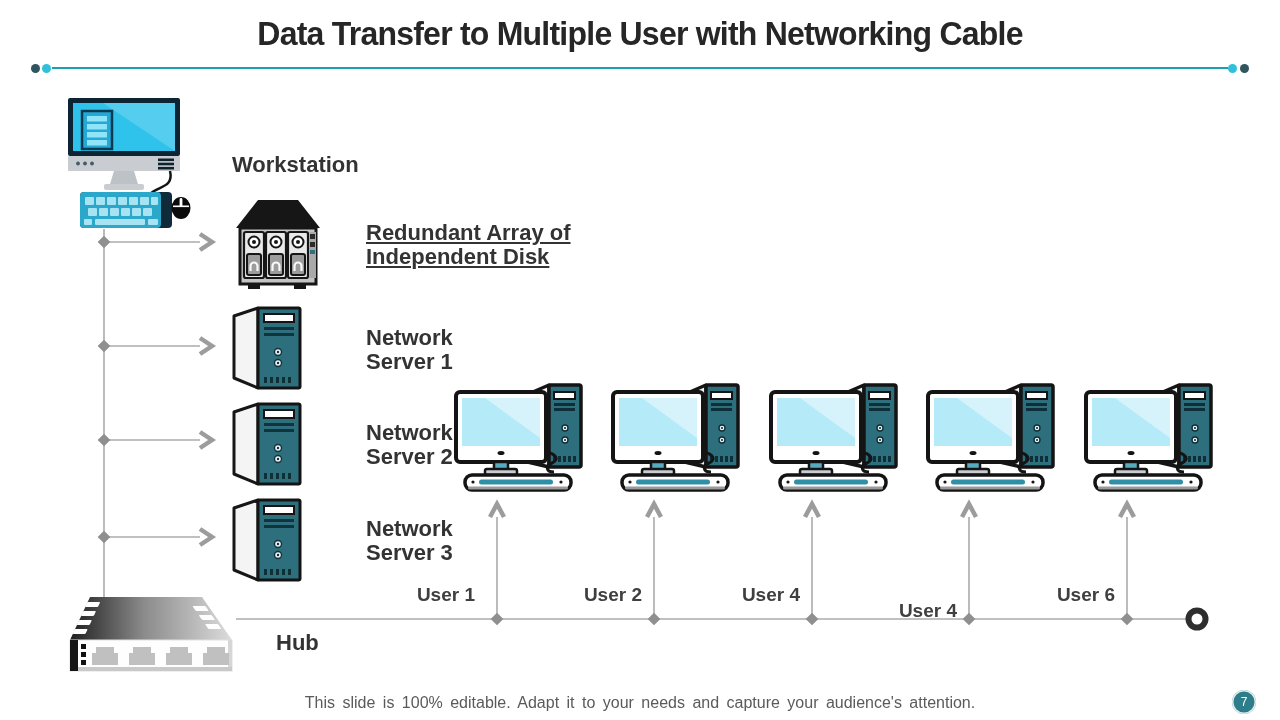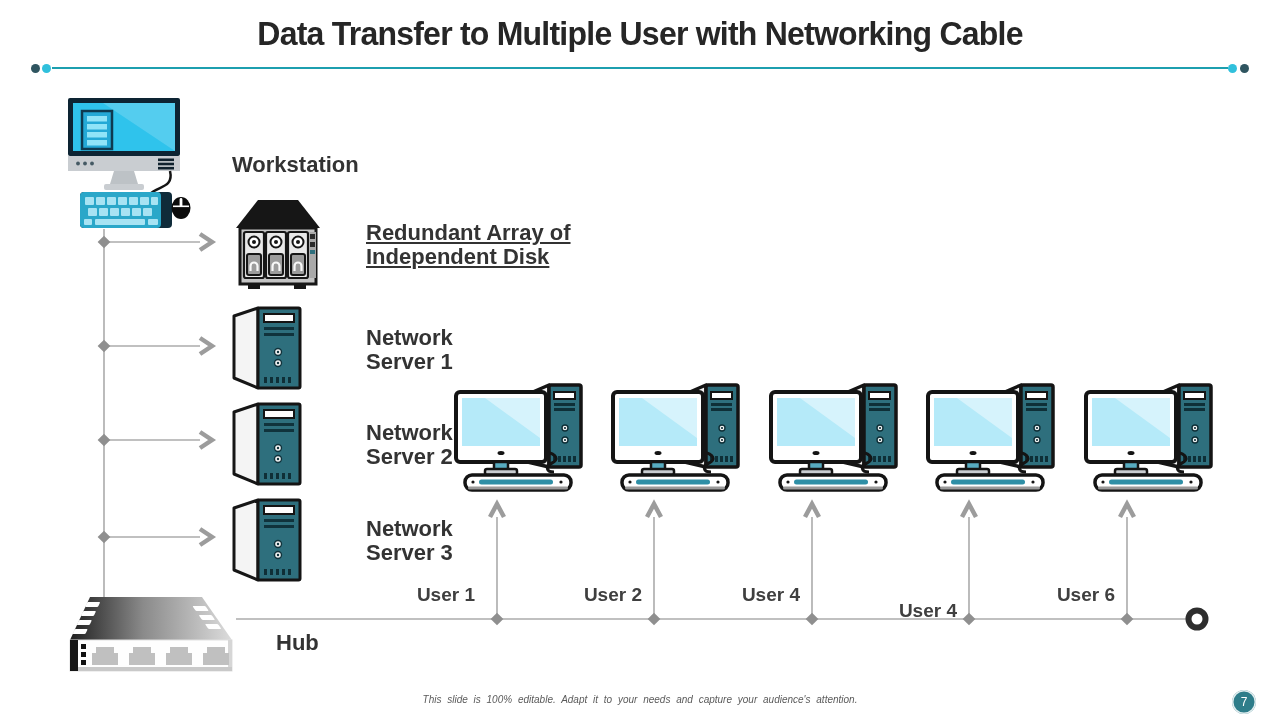--- a/index.html
+++ b/index.html
@@ -20,21 +20,21 @@
   .dot-cyan { background:var(--accent-dot-cyan,#30C0DC); }
 
   .overlay { top:0; left:0; z-index:1; pointer-events:none; }
   .icon { z-index:2; }
 
   .lbl { font-weight:700; color:#333333; z-index:3; white-space:pre-line; }
   .lbl-node { font-size:22px; line-height:23.5px;margin-left:24px; }
   .lbl-user { font-size:19px; width:72px; text-align:right; color:#3f3f3f; }
 
   .footer-note { top:694px; left:0; width:1280px; text-align:center;
-                 font-size:10px; color:#5a5a5a; word-spacing:3px; z-index:3;font-style:italic; }
+                 font-size:16px; color:#5a5a5a; word-spacing:3px; z-index:3; }
 
   .page-badge { top:690px; left:1232px; width:24px; height:24px; border-radius:50%;
                 background:var(--page-badge-teal,#2E7D8A);
                 box-shadow: inset 0 0 0 1.5px rgba(255,255,255,.85);
                 color:#fff; font-size:12px; line-height:24px; text-align:center;
                 z-index:3; }
 
   
   .fill-teal   { fill:var(--device-teal,#2E6F7D); }
   .fill-screen { fill:var(--screen-cyan,#2FC3EC); }

